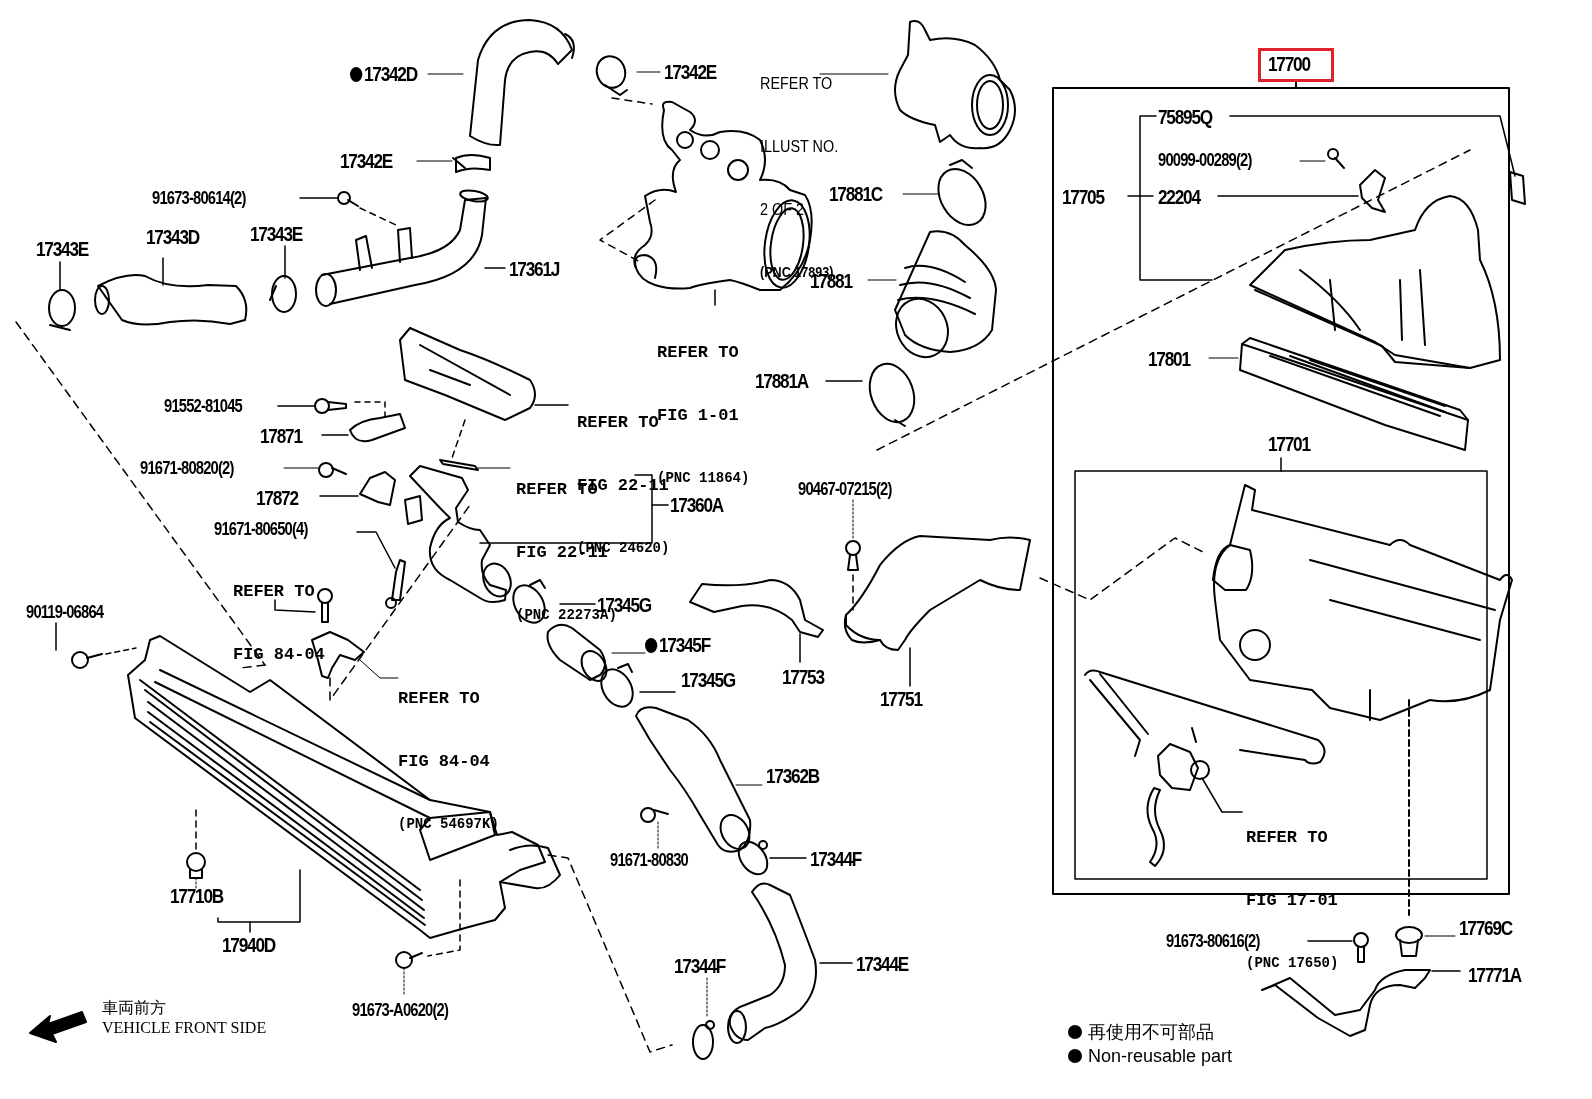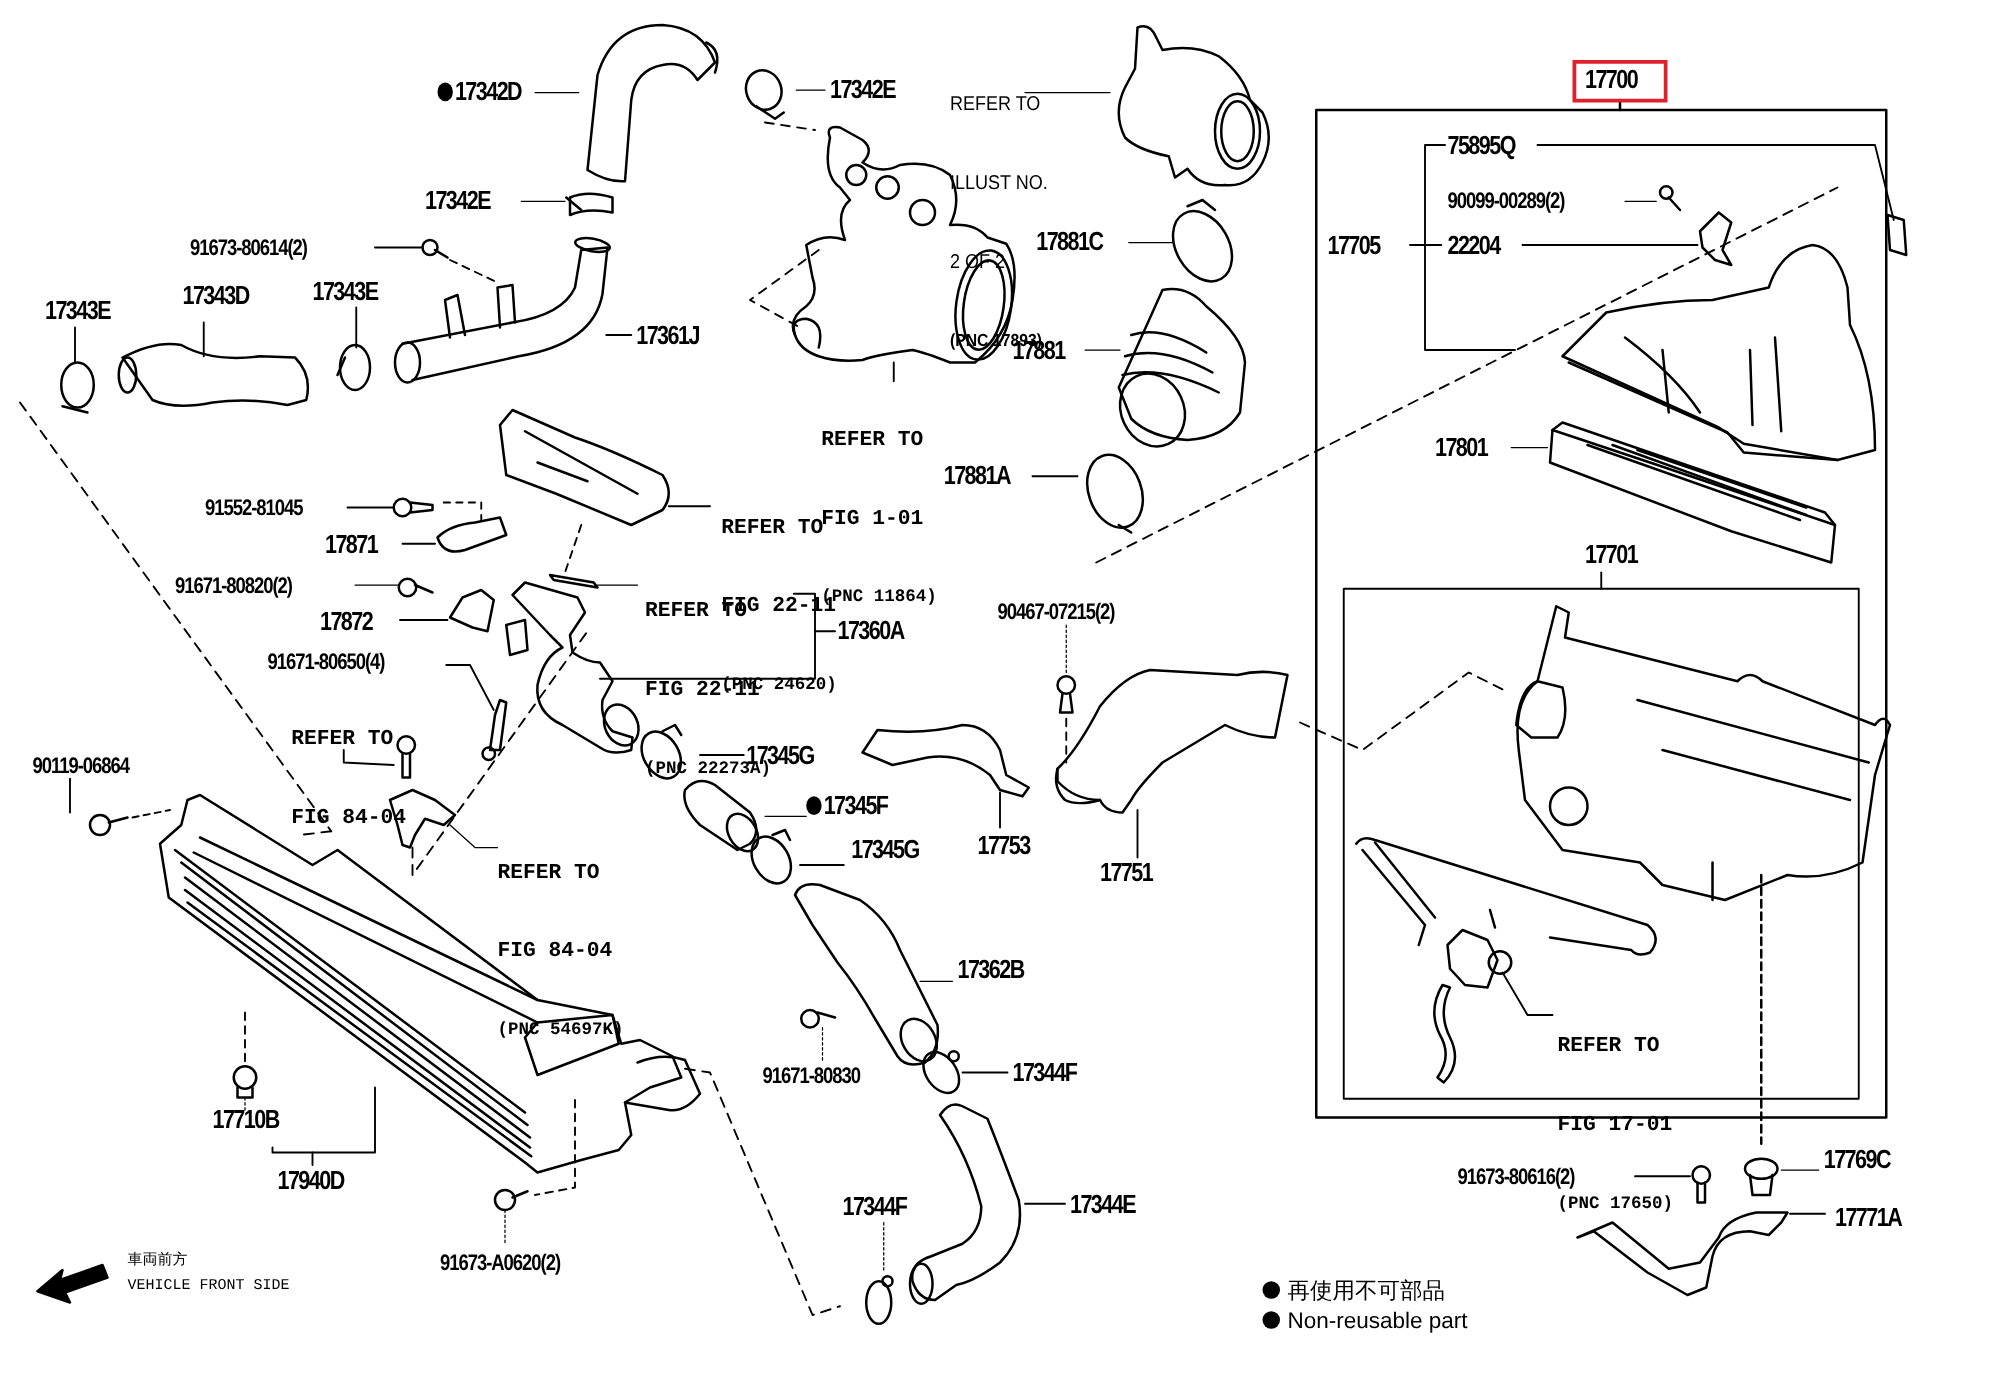--- a/index.html
+++ b/index.html
@@ -11,21 +11,21 @@
          transform: scaleX(0.82); transform-origin: left top; }
   .lbl.sm { font-size: 18px; letter-spacing: -1px; }
   .ref { position: absolute; font-family: "Liberation Mono", monospace; font-weight: bold;
          font-size: 17px; line-height: 21px; white-space: pre; }
   .ref .pnc { font-size: 14px; font-weight: bold; }
   .ref.thin { font-weight: normal; font-family: "Liberation Sans", sans-serif; font-size: 16px; transform: scaleX(0.9); transform-origin: left top; }
   .dot { display: inline-block; width: 15px; height: 15px; border-radius: 50%; background: #000; vertical-align: -1px; margin-right: 2px; }
   #highlight { position: absolute; left: 1258px; top: 48px; width: 76px; height: 34px; border: 3px solid #e0202a; box-sizing: border-box; }
   .legend { position: absolute; font-family: "Liberation Sans", sans-serif; font-size: 18px; line-height: 24px; }
   .legend .dot { width: 14px; height: 14px; margin-right: 6px; }
-  .front { position: absolute; font-family: Liberation Mono, monospace; font-size: 12px; line-height: 20px; }
+  .front { position: absolute; font-family: Liberation Serif, serif; font-size: 16px; line-height: 20px; }
   .code { position: absolute; font-family: "Liberation Sans", sans-serif; font-size: 16px; }
 </style>
 </head>
 <body>
 
 <svg id="art" viewBox="0 0 1592 1099" fill="none" stroke="#000" stroke-width="2" stroke-linejoin="round" stroke-linecap="round">
 
   <rect x="1053" y="88" width="456" height="806"></rect>
   <path d="M1296 80 V88"></path>
   <rect x="1075" y="471" width="412" height="408" stroke-width="1.5"></rect>
@@ -408,17 +408,17 @@
 <div class="ref" style="left:1246px;top:785px">
   <div>REFER TO</div>
   <div>FIG 17-01</div>
   <div class="pnc">(PNC 17650)</div>
 </div>
 
 <div class="front" style="left:102px;top:998px">
   <div>車両前方</div>
   <div>VEHICLE FRONT SIDE</div>
 </div>
-<div class="legend" style="left:1010px;top:1020px">
+<div class="legend" style="left:1068px;top:1020px">
   <div><span class="dot"></span><span>再使用不可部品</span></div>
   <div><span class="dot"></span><span>Non-reusable part</span></div>
 </div>
 <div class="code" style="left:1473px;top:1118px">17B336A</div>
 
 </body></html>

